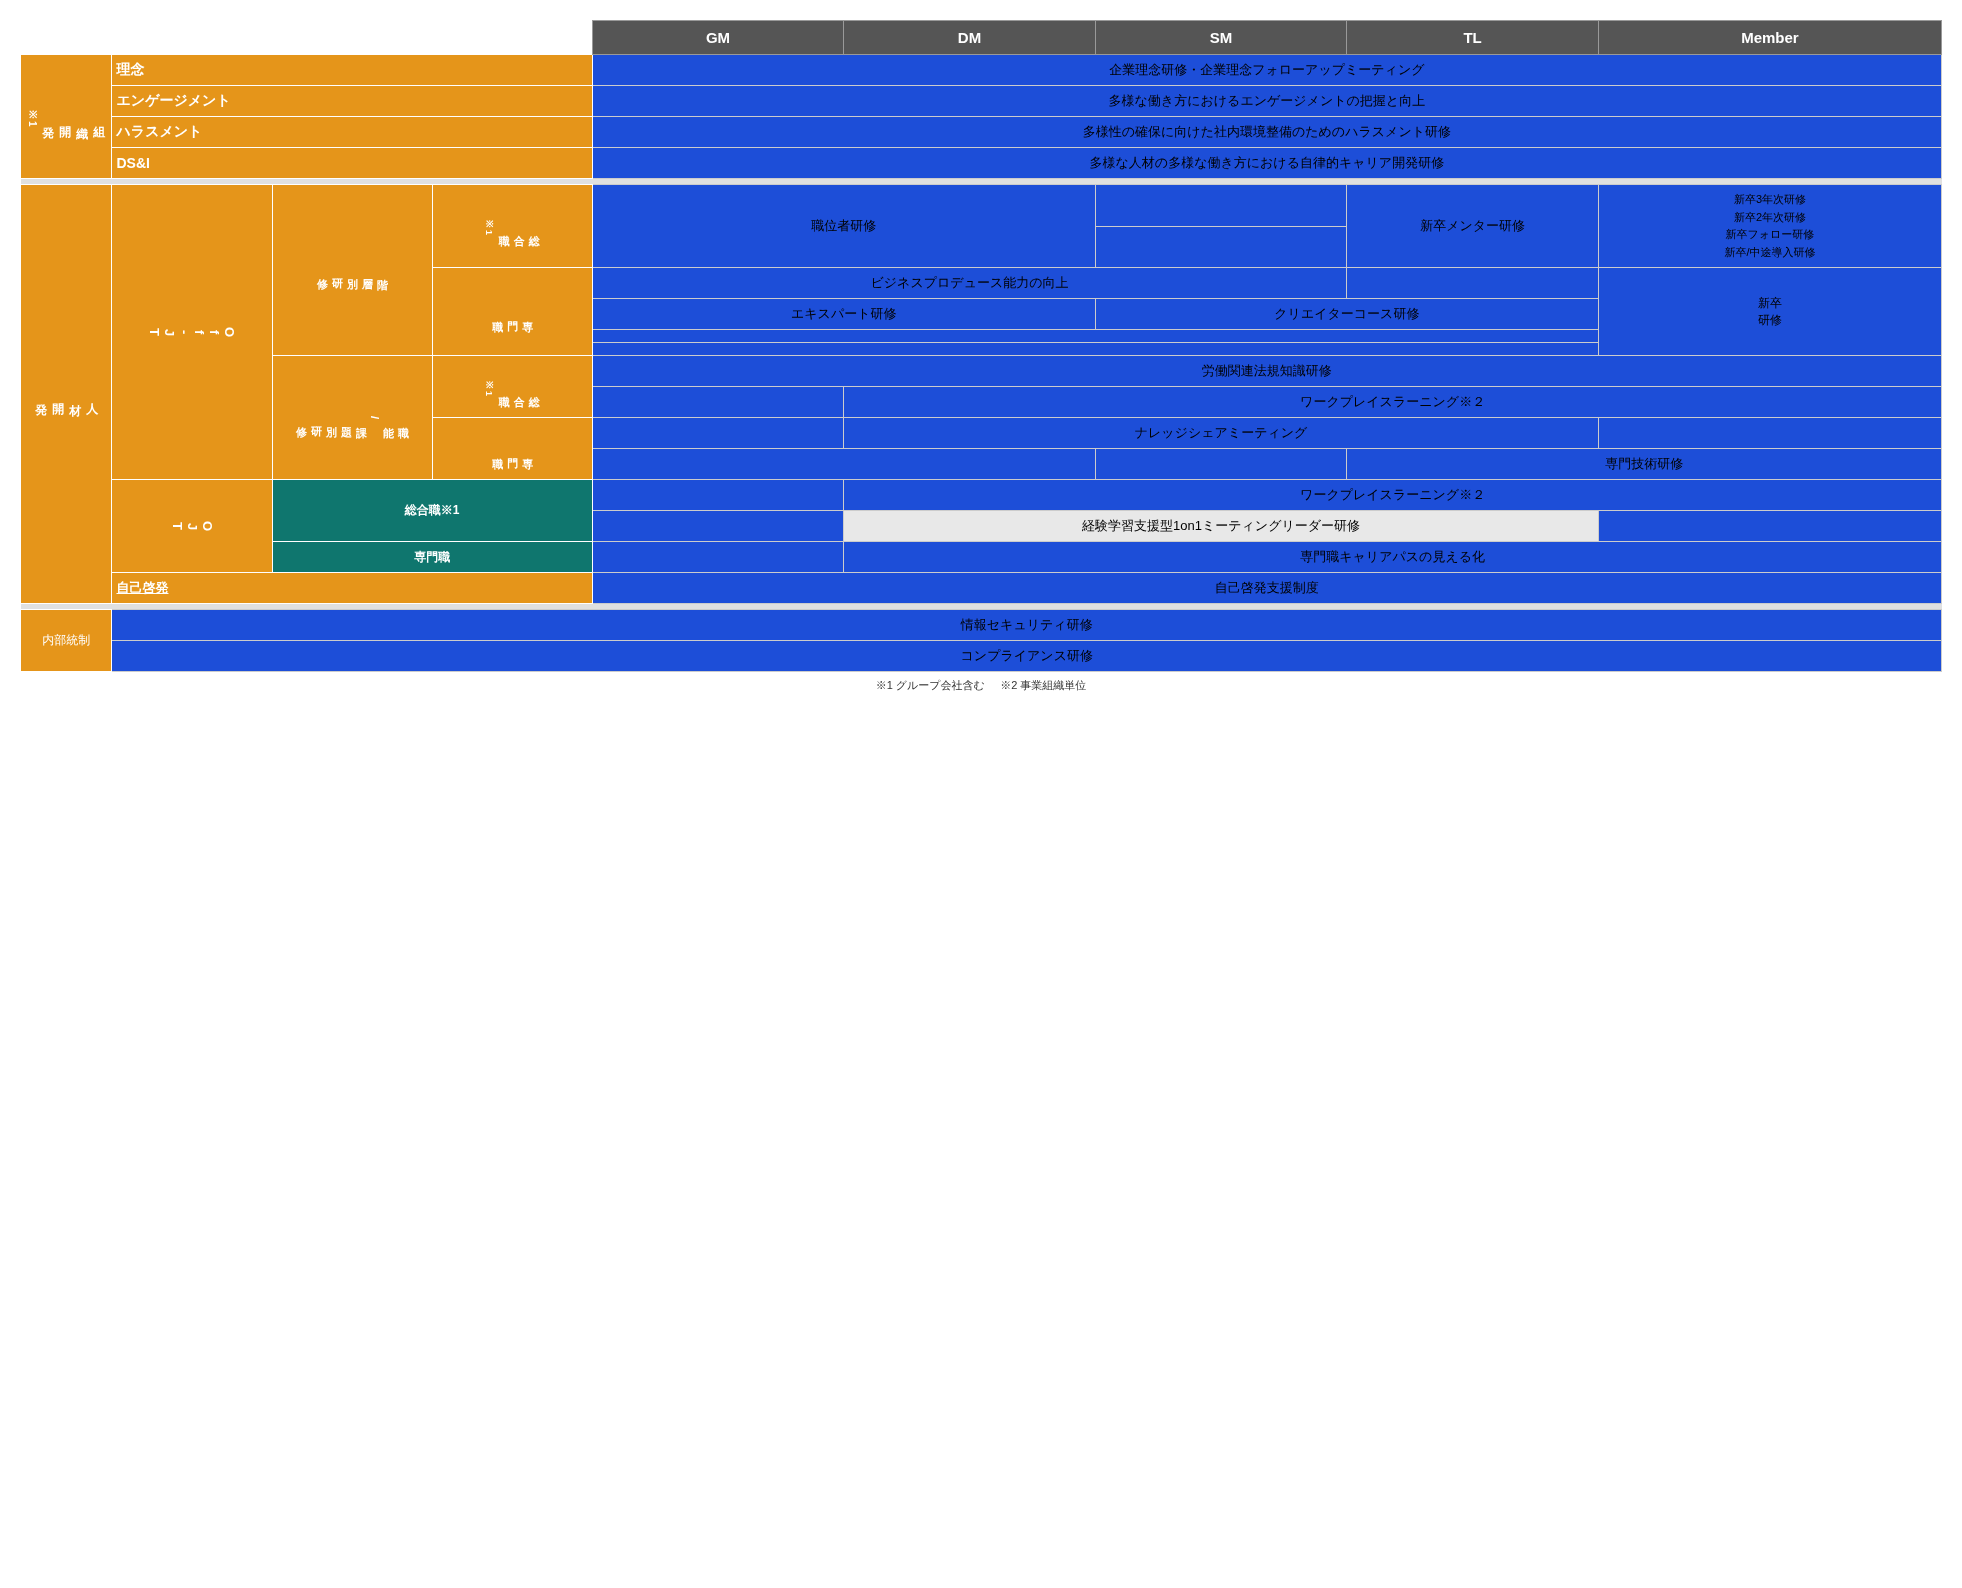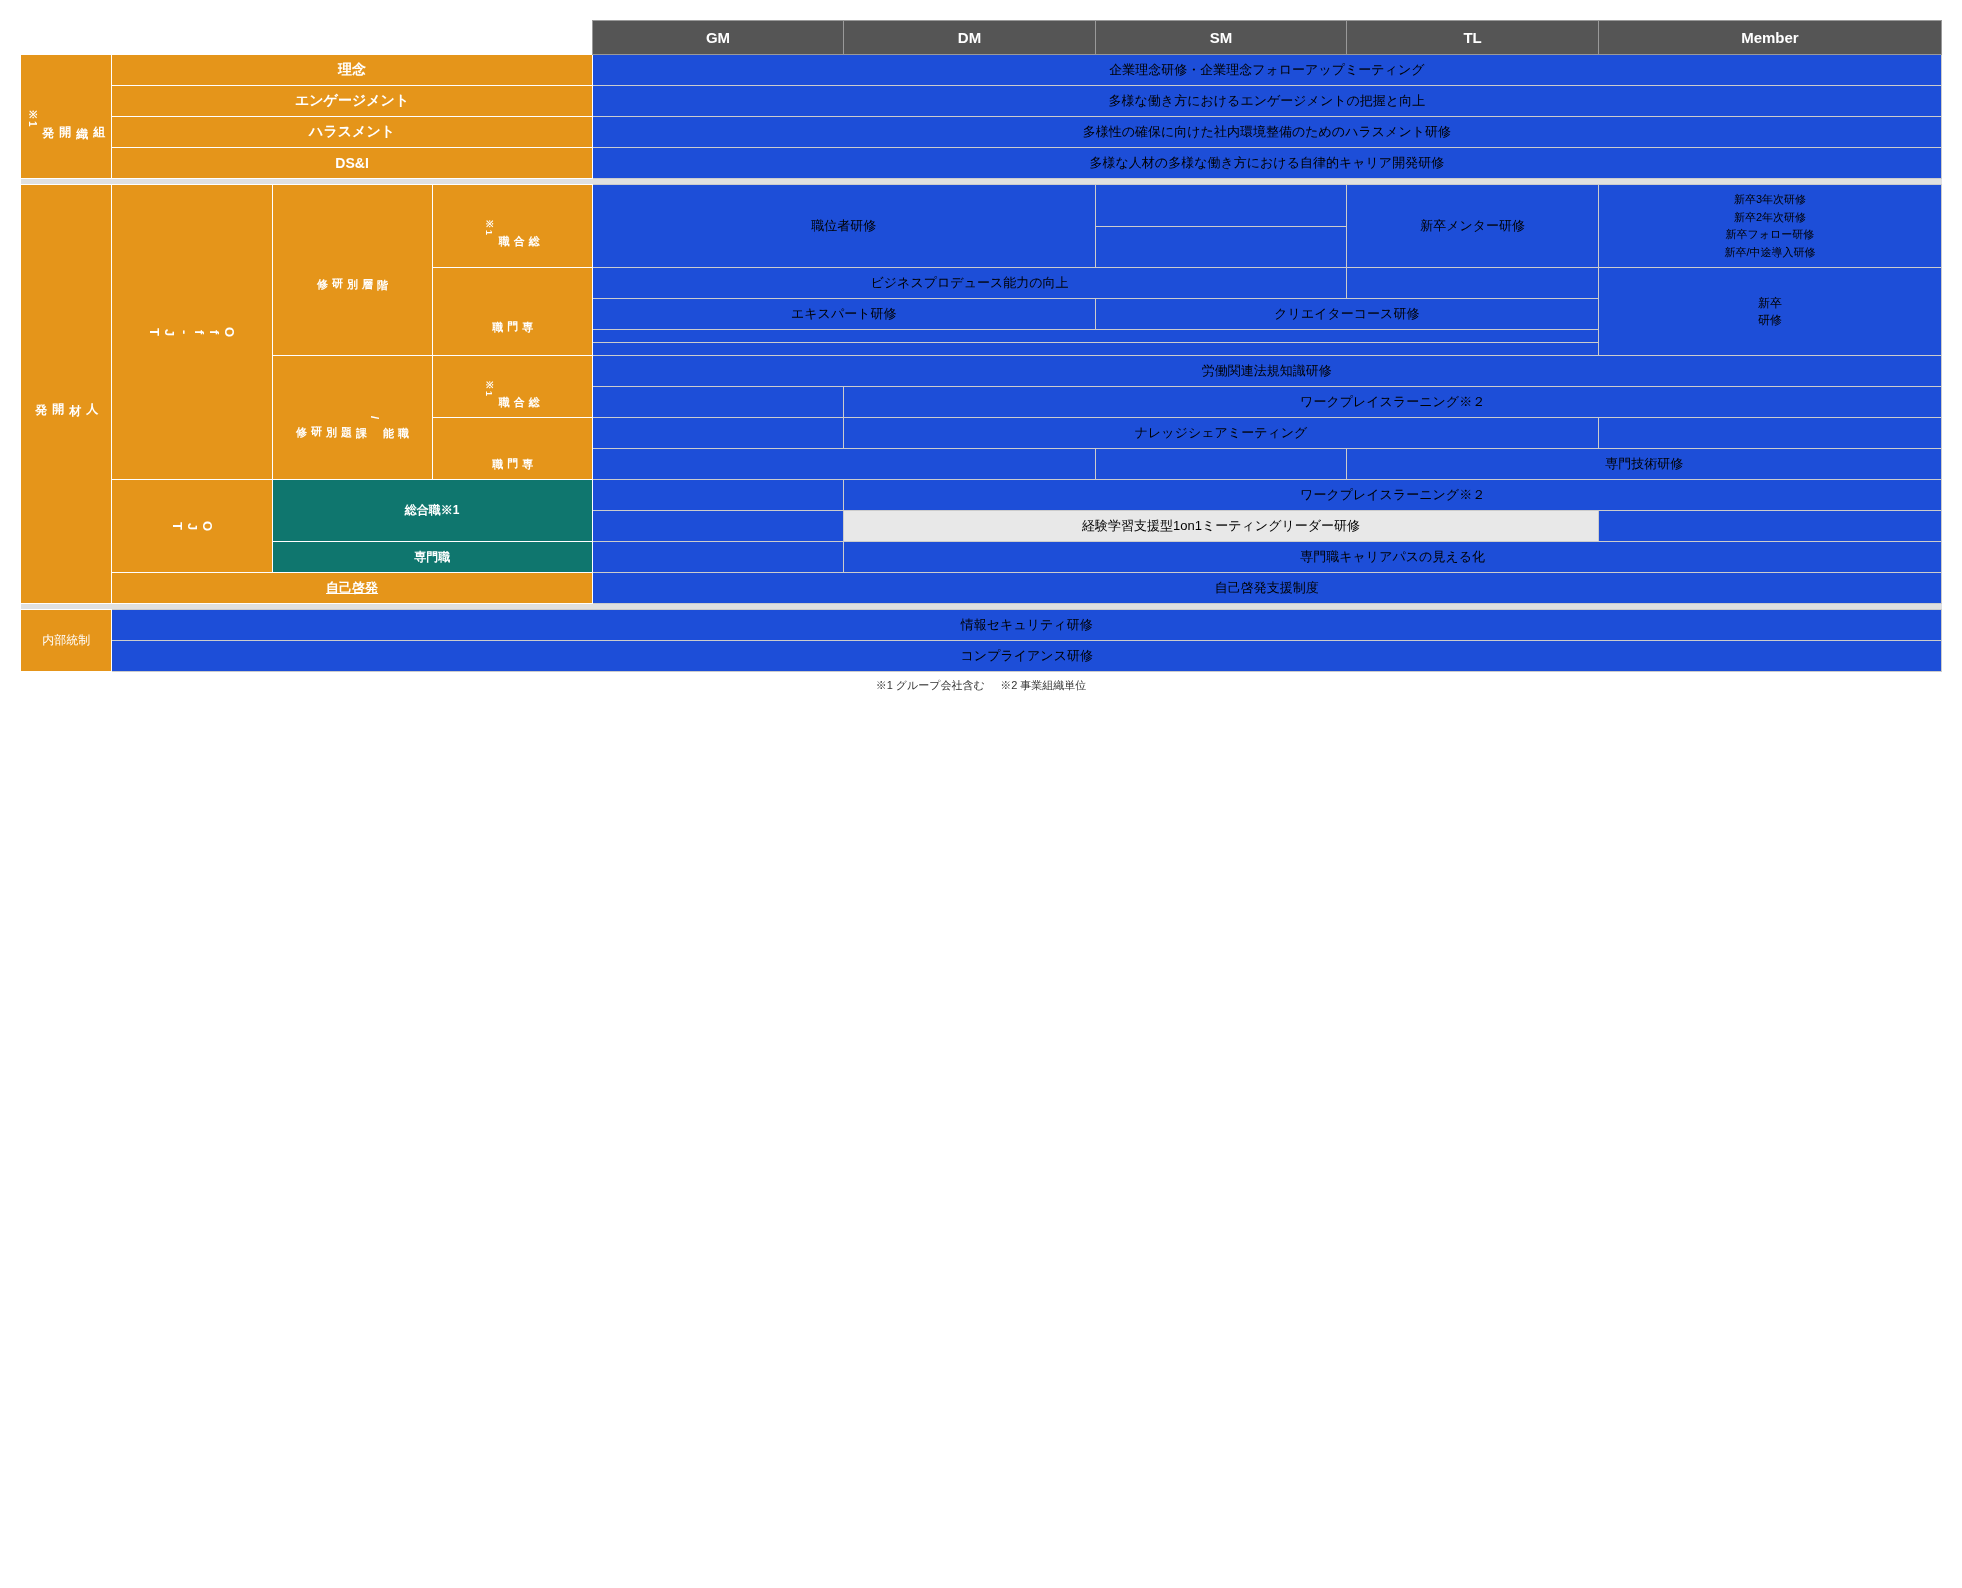--- a/index.html
+++ b/index.html
@@ -52,21 +52,21 @@
       padding: 4px 2px;
       border: 1px solid #fff;
       writing-mode: vertical-rl;
       text-orientation: mixed;
     }
 
     .cat-label-horiz {
       background: #E5951A;
       color: #fff;
       font-weight: bold;
-      text-align: center;
+      text-align: left;
       vertical-align: middle;
       padding: 6px 4px;
       border: 1px solid #fff;
       font-size: 14px;
     }
 
     .cat-label-inner {
       background: #0f766e;
       color: #fff;
       font-weight: bold;

